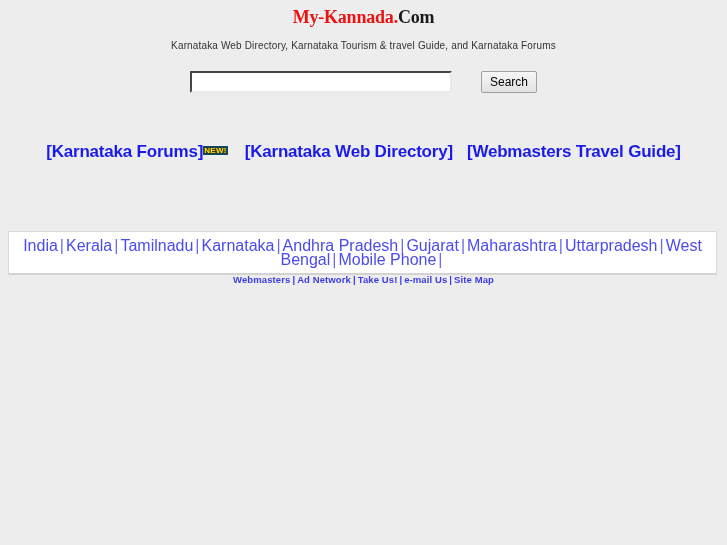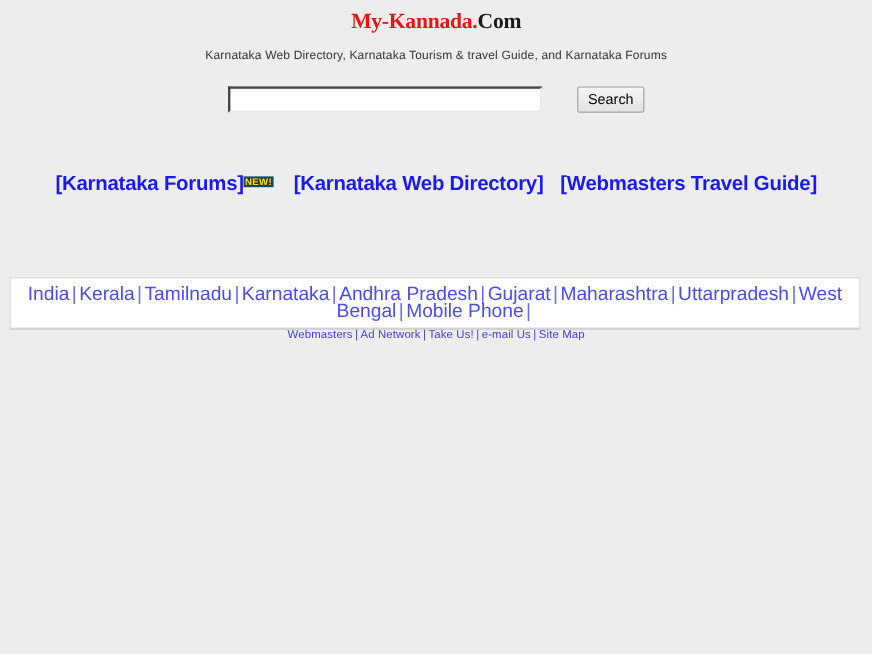--- a/index.html
+++ b/index.html
@@ -142,21 +142,21 @@
   }
 
   
   .footer-links {
     position: absolute;
     left: 0;
     top: 274px;
     width: 727px;
     text-align: center;
     font-size: 9.5px;
-    font-weight: normal;
+    font-weight: bold;
     color: #3c3ce4;
     letter-spacing: 0.1px;
   }
   .footer-link {
     color: #3c3ce4;
     text-decoration: none;
   }
   .footer-sep {
     color: #3c3ce4;
     padding: 0 2px;

